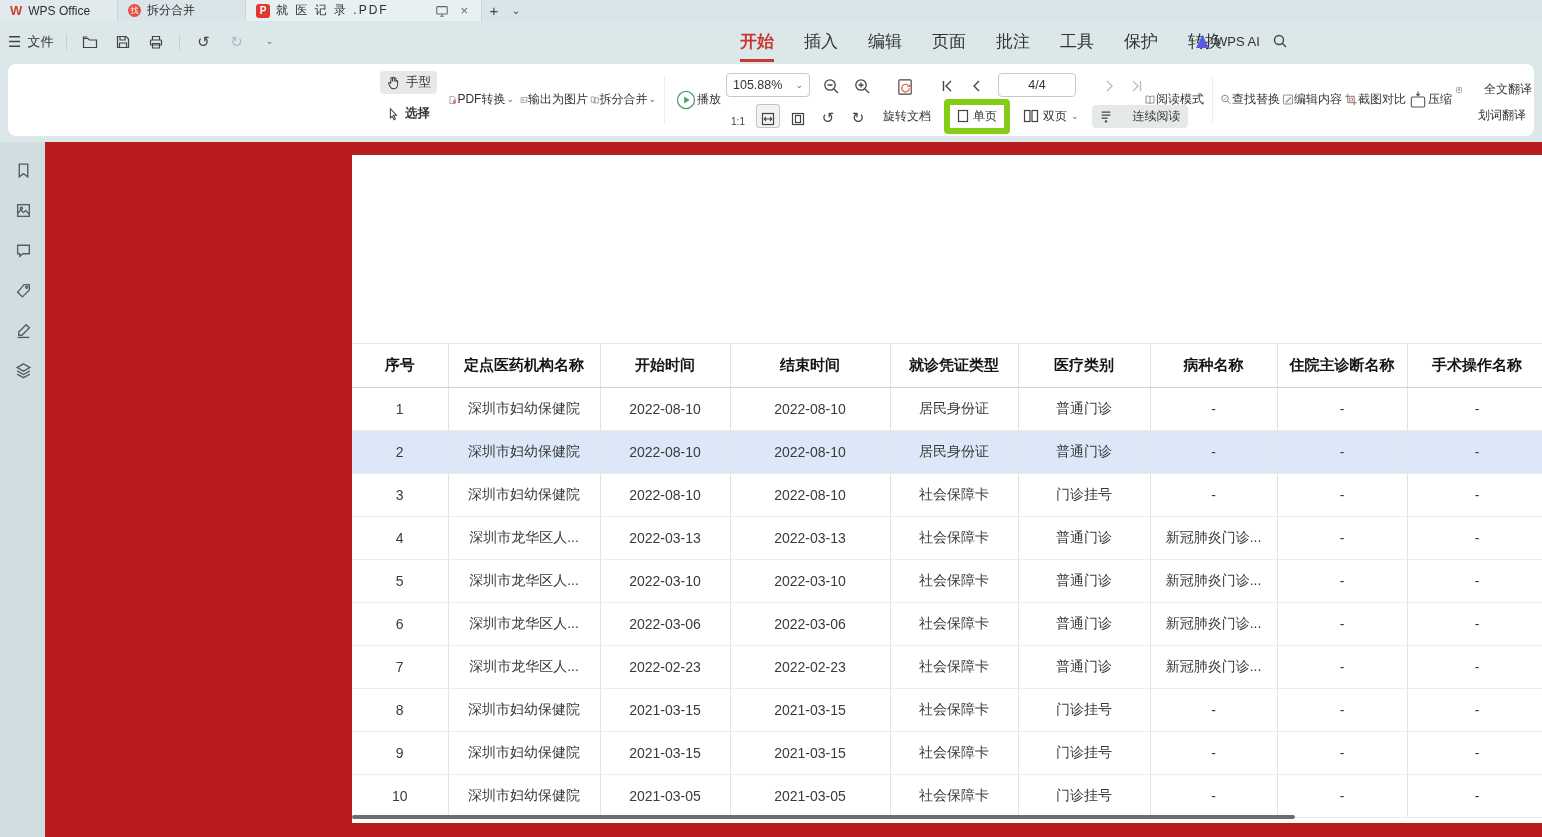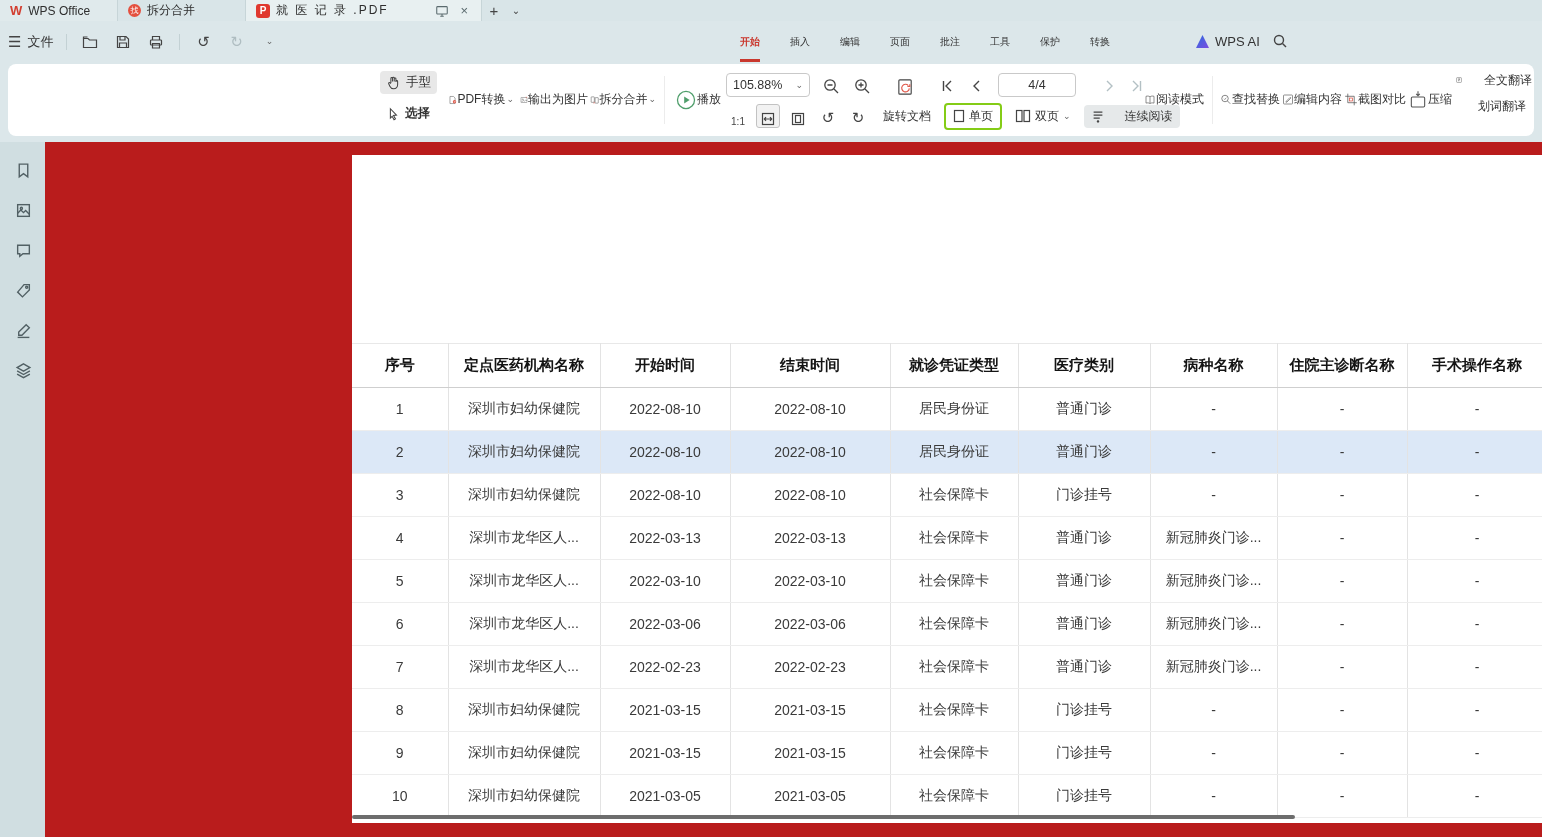--- a/index.html
+++ b/index.html
@@ -24,21 +24,21 @@
   .tab-chevron { width:20px; display:flex; align-items:center; justify-content:center; font-size:10px; color:#444; }
 
   
   .menubar { position:relative; height:41px; background:#dce7ea; }
   .menu-left { position:absolute; left:8px; top:0; height:100%; display:flex; align-items:center; gap:13px; font-size:13px; color:#333; }
   .mb-icon { display:flex; align-items:center; justify-content:center; width:20px; height:22px; border-radius:3px; }
   .mb-glyph { font-size:15px; color:#444; line-height:1; }
   .mb-glyph.disabled { color:#afbdc1; }
   .mb-sep { width:1px; height:16px; background:#c3d1d4; }
   .file-btn { display:flex; align-items:center; gap:6px; }
-  .ribbon-tabs { position:absolute; left:740px; top:0; height:100%; display:flex; gap:30px; align-items:center; font-size:10px; }
+  .ribbon-tabs { position:absolute; left:740px; top:0; height:100%; display:flex; gap:30px; align-items:center; font-size:17px; }
   .ribbon-tab { height:100%; display:flex; align-items:center; color:#333; cursor:default; }
   .ribbon-tab.active { color:#c9382e; box-shadow:inset 0 -3px 0 #c9382e; font-weight:bold; }
   .wps-ai { position:absolute; left:1196px; top:0; height:100%; display:flex; align-items:center; gap:6px; font-size:13px; color:#333; }
   .ai-logo { width:13px; height:13px; background:linear-gradient(135deg,#2d6cdf,#7b4de0); clip-path:polygon(50% 0,100% 100%,0 100%); }
   .menu-search { position:absolute; left:1272px; top:12px; }
 
   
   .toolbar-band { height:80px; background:#dce7ea; padding:2px 8px 6px; }
   .toolbar-box { position:relative; width:1526px; height:72px; background:#ffffff; border-radius:8px; }
   .vbtn { position:absolute; top:5px; height:62px; display:flex; align-items:center; justify-content:space-between; padding:3px 0 4px; border-radius:4px; }
@@ -48,24 +48,24 @@
   .stack { position:absolute; left:372px; top:0; width:60px; }
   .hbtn { position:absolute; left:0; display:flex; align-items:center; gap:5px; font-size:12.5px; color:#333; padding:3px 6px; border-radius:4px; white-space:nowrap; }
   .hbtn.selected { background:#e8e8e8; }
   .zoom-combo { position:absolute; left:718px; top:9px; width:84px; height:24px; border:1px solid #c9c9c9; border-radius:4px; background:#fff; display:flex; align-items:center; justify-content:space-between; padding:0 6px; font-size:12.5px; color:#333; }
   .icon-btn { position:absolute; top:11px; width:22px; height:22px; display:flex; align-items:center; justify-content:center; border-radius:3px; }
   .page-box { position:absolute; left:990px; top:9px; width:78px; height:24px; border:1px solid #c9c9c9; border-radius:4px; text-align:center; font-size:12.5px; color:#333; font-family:inherit; background:#fff; }
   .row2 { position:absolute; top:40px; height:24px; display:flex; align-items:center; }
   .sq { width:24px; height:24px; display:flex; align-items:flex-end; justify-content:center; border-radius:3px; border:1px solid transparent; font-size:10px; color:#444; }
   .sq.selected { border-color:#c2c2c2; background:#f2f2f2; }
   .txtbtn { display:flex; align-items:center; gap:4px; font-size:12px; color:#333; padding:3px 7px; border-radius:4px; white-space:nowrap; }
-  .txtbtn.bordered { border:2px solid #84cc16; }
+  .txtbtn.bordered { border:6px solid #84cc16; }
   .txtbtn.pill { background:#e6e9ea;gap:20px; }
   .tstack { position:absolute; left:1448px; top:8px; width:76px; }
-  .trow { display:flex; align-items:flex-start; gap:22px; font-size:12px; color:#333; height:26px; white-space:nowrap; }
+  .trow { display:flex; align-items:flex-end; gap:22px; font-size:12px; color:#333; height:26px; white-space:nowrap; }
 
   
   .main { position:relative; height:695px; display:flex; }
   .side-rail { width:45px; height:100%; background:#d0dee1; position:relative; flex:none; }
   .rail-btn { position:absolute; left:11px; width:24px; height:24px; display:flex; align-items:center; justify-content:center; border-radius:4px; }
   .canvas { position:relative; flex:1; height:100%; background:#b91c1c; overflow:hidden; }
   .page { position:absolute; left:307px; top:13px; width:1250px; height:668px; background:#ffffff; }
   .doc-table { position:absolute; left:0; top:188px; border-collapse:collapse; table-layout:fixed; background:#fff; }
   .doc-table th { height:44px; font-size:15px; font-weight:bold; color:#141414; text-align:center; border-bottom:1px solid #cfcfcf; border-right:1px solid #e3e3e3; border-top:1px solid #e8e8e8; white-space:nowrap; overflow:hidden; }
   .doc-table td { height:43px; font-size:14px; color:#3a3a3a; text-align:center; border-bottom:1px solid #ededed; border-right:1px solid #e3e3e3; white-space:nowrap; overflow:hidden; }

